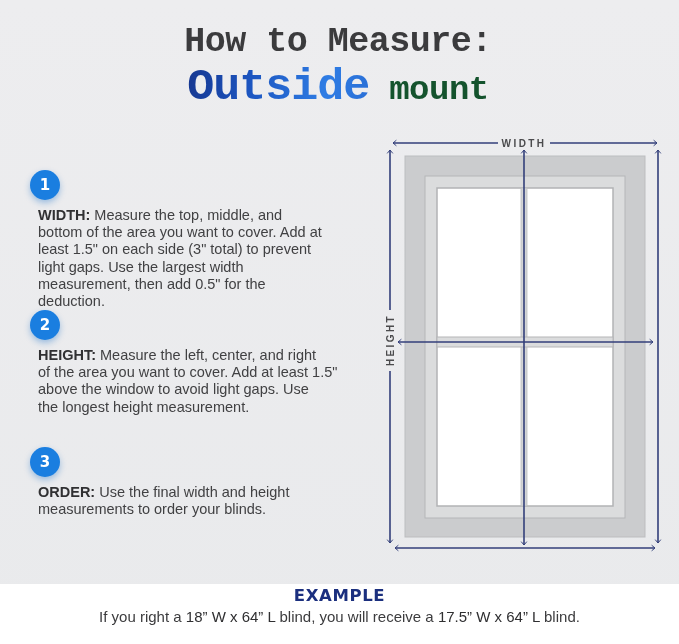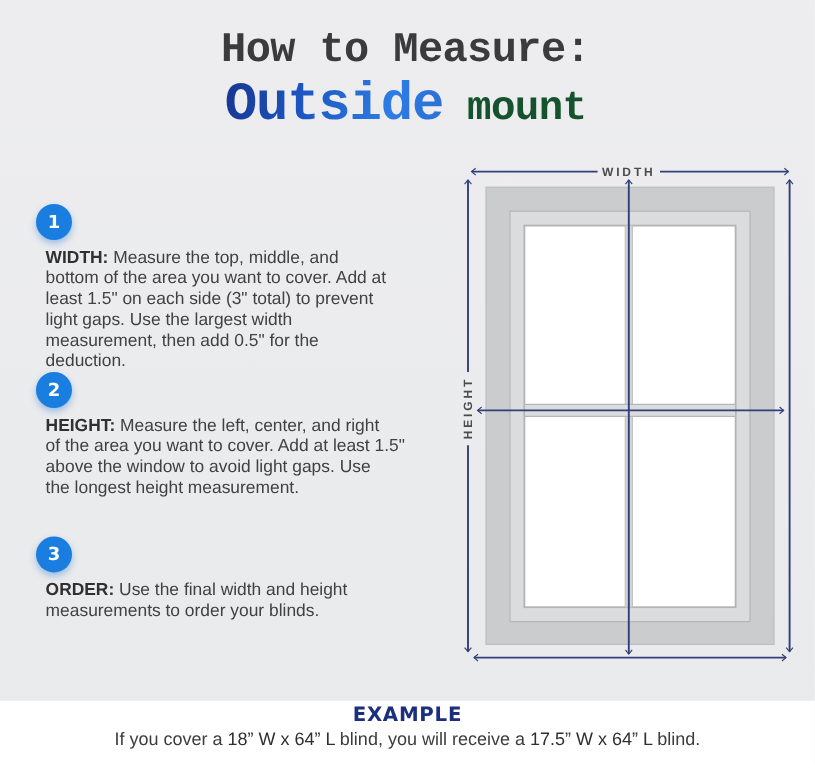--- a/index.html
+++ b/index.html
@@ -138,14 +138,14 @@
 
     <line x1="283" y1="20" x2="283" y2="413" stroke="#333f7a" stroke-width="1.6" marker-start="url(#arrowhead)" marker-end="url(#arrowhead)"></line>
 
     <line x1="149" y1="20" x2="149" y2="415" stroke="#333f7a" stroke-width="1.6" marker-start="url(#arrowhead)" marker-end="url(#arrowhead)"></line>
     <line x1="23" y1="212" x2="278" y2="212" stroke="#333f7a" stroke-width="1.6" marker-start="url(#arrowhead)" marker-end="url(#arrowhead)"></line>
   </svg>
 </div>
 
 <div class="example-bar">
   <div class="example-title">EXAMPLE</div>
-  <div class="example-line"><span>If you cover a </span><b>18” W x 64” L</b><span> blind, you will receive a </span><b>17.5” W x 64” L</b><span> blind.</span></div>
+  <div class="example-line"><span>If you right a </span><b>18” W x 64” L</b><span> blind, you will receive a </span><b>17.5” W x 64” L</b><span> blind.</span></div>
 </div>
 
 </body></html>

